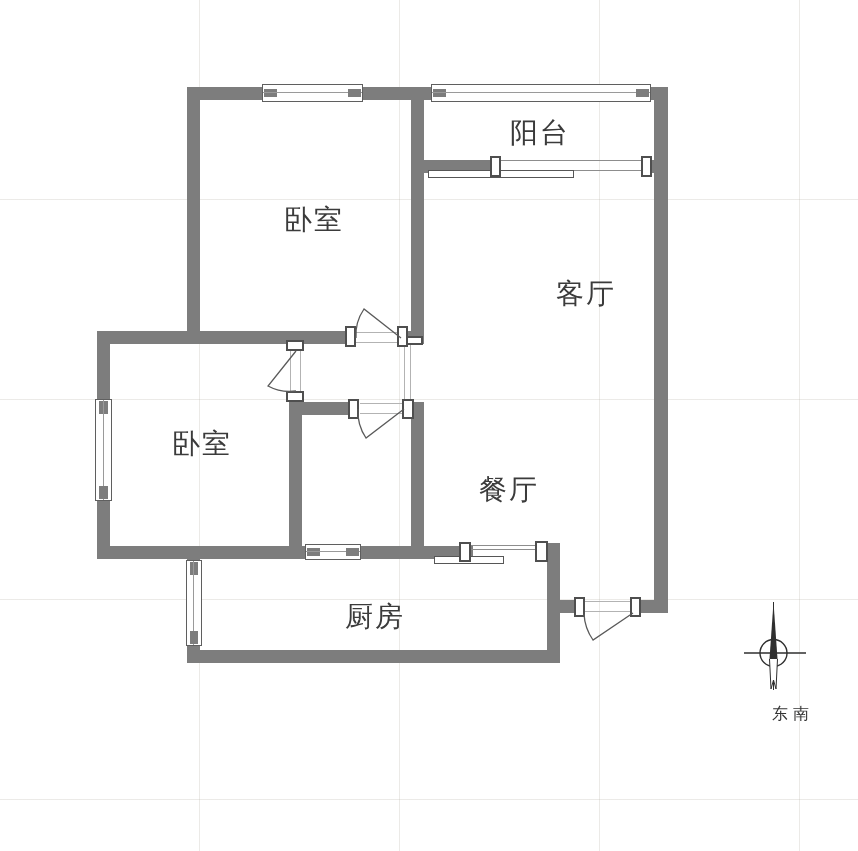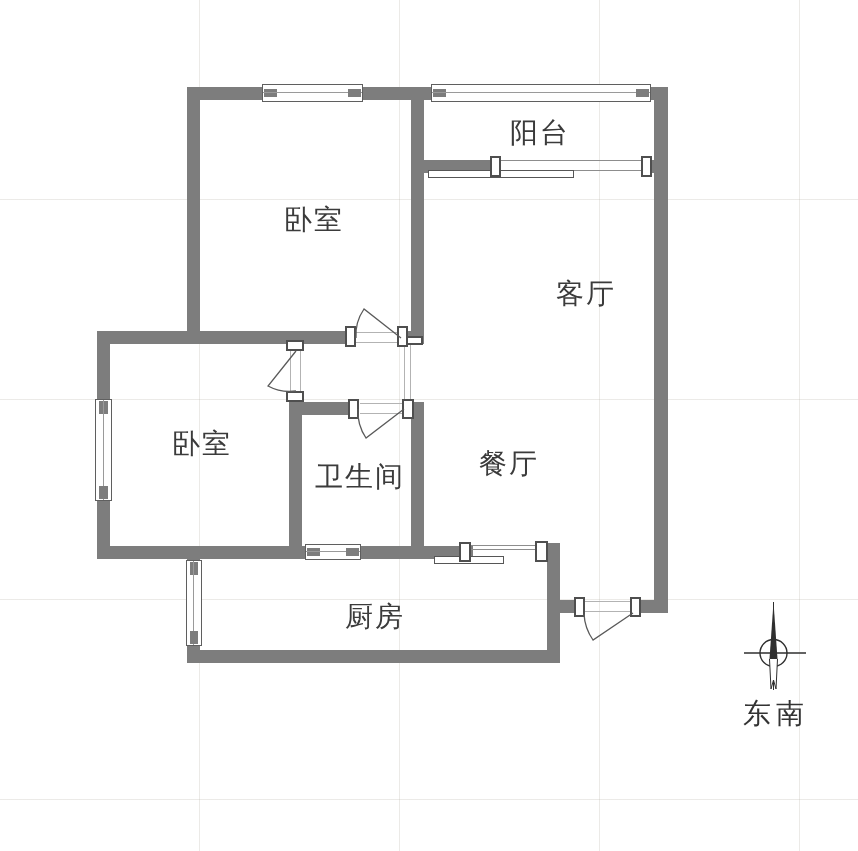--- a/index.html
+++ b/index.html
@@ -32,21 +32,21 @@
   .track-h{position:absolute;border-top:1px solid #8d8d8d;border-bottom:1px solid #8d8d8d;box-sizing:border-box;}
   .panel{position:absolute;background:#ffffff;border:1px solid #565656;box-sizing:border-box;}
   .jamb{position:absolute;background:#ffffff;border:2px solid #4f4f4f;box-sizing:border-box;}
   .overlay{position:absolute;left:0;top:0;pointer-events:none;}
   .room-label{
     position:absolute;transform:translate(-50%,-50%);
     font-size:28px;color:#3b3b3b;letter-spacing:2px;white-space:nowrap;
   }
   .compass-label{
     position:absolute;transform:translate(-50%,-50%);
-    font-size:28px;color:#333333;letter-spacing:5px;white-space:nowrap;
+    font-size:16px;color:#333333;letter-spacing:5px;white-space:nowrap;margin-left:17px;
   }
 </style>
 </head>
 <body>
 
 <div class="canvas">
 
   <div class="wall" style="left:187px;top:87px;width:481px;height:13px"></div>
   <div class="wall" style="left:187px;top:87px;width:13px;height:257px"></div>
   <div class="wall" style="left:97px;top:331px;width:258px;height:13px"></div>
@@ -129,18 +129,17 @@
       <circle cx="773.5" cy="653" r="13.5" fill="none" stroke="#2f2f2f" stroke-width="1.4"></circle>
       <polygon points="773.5,602 769.5,659 777.5,659" fill="#2f2f2f"></polygon>
       <path d="M 769.5 659 L 771 689 L 773.5 680 L 776 689 L 777.5 659" fill="#ffffff" stroke="#2f2f2f" stroke-width="1"></path>
     </g>
   </svg>
 
   <div class="room-label" style="left:540px;top:133px">阳台</div>
   <div class="room-label" style="left:314px;top:220px">卧室</div>
   <div class="room-label" style="left:586px;top:294px">客厅</div>
   <div class="room-label" style="left:202px;top:444px">卧室</div>
-  <div class="room-label" style="left:360px;top:477px">卫生间</div>
-  <div class="room-label" style="left:509px;top:464px">餐厅</div>
+  <div class="room-label" style="left:509px;top:490px">餐厅</div>
   <div class="room-label" style="left:375px;top:617px">厨房</div>
   <div class="compass-label" style="left:776px;top:714px">东南</div>
 
 </div>
 
 </body></html>

